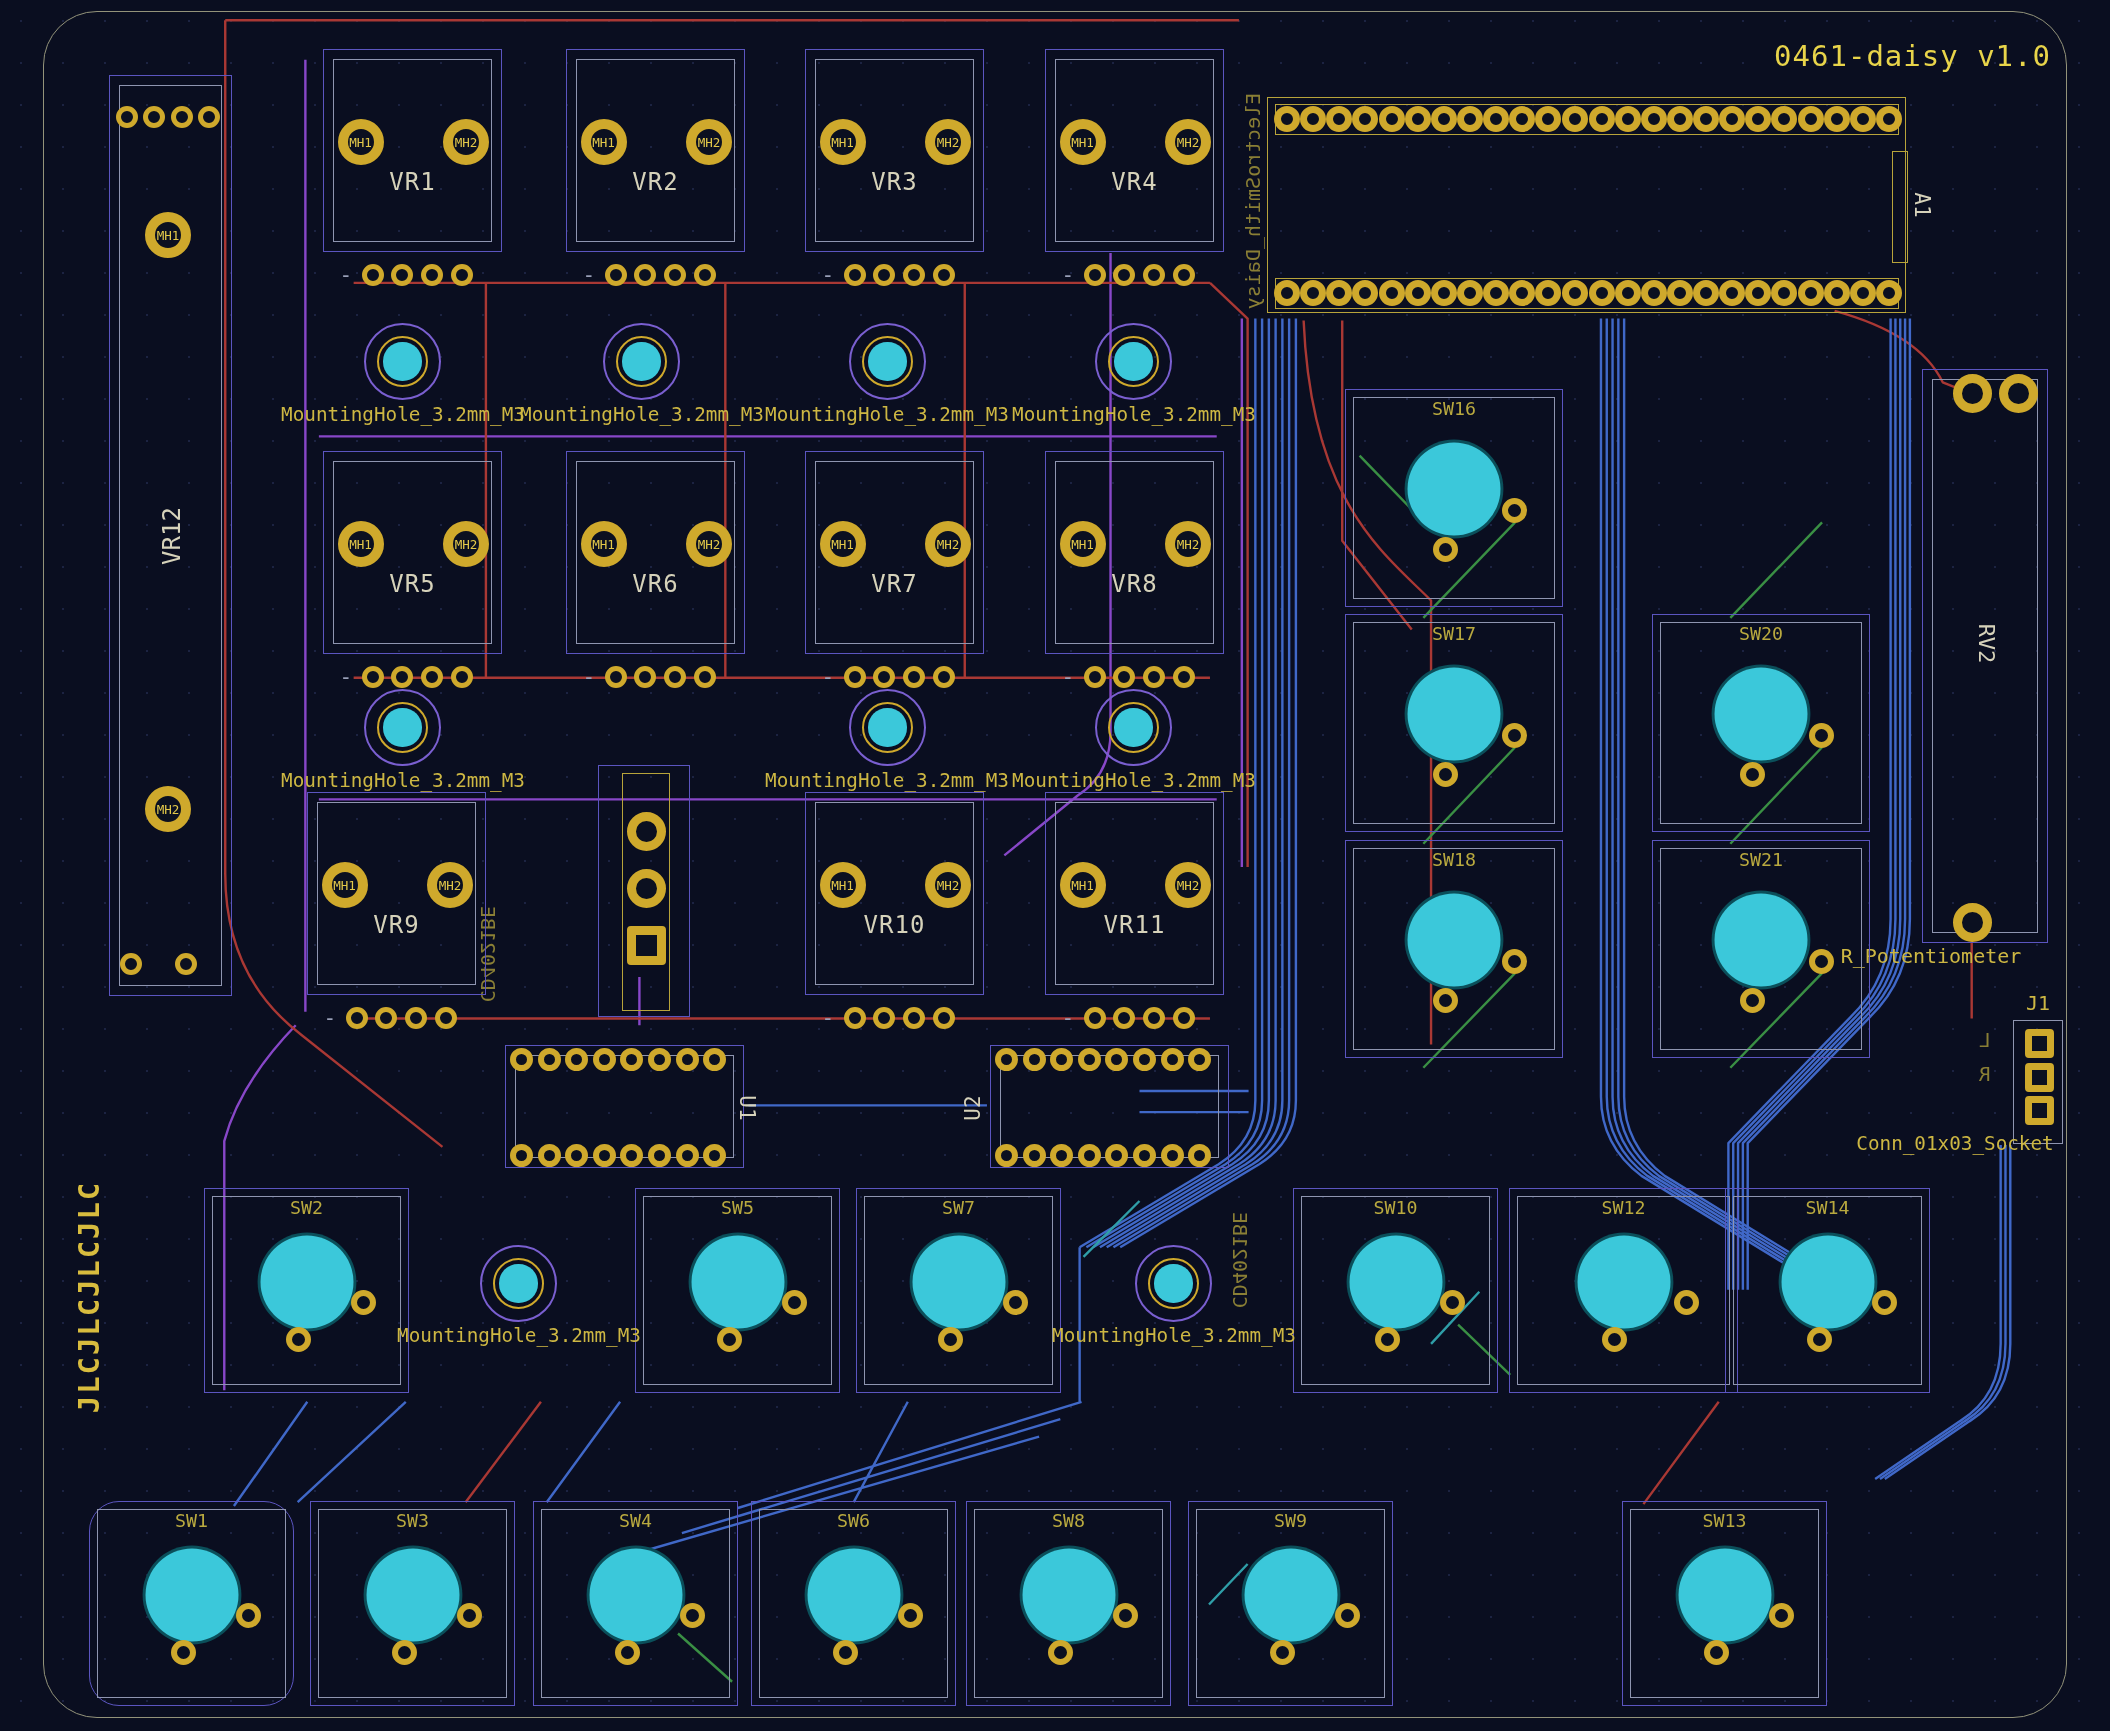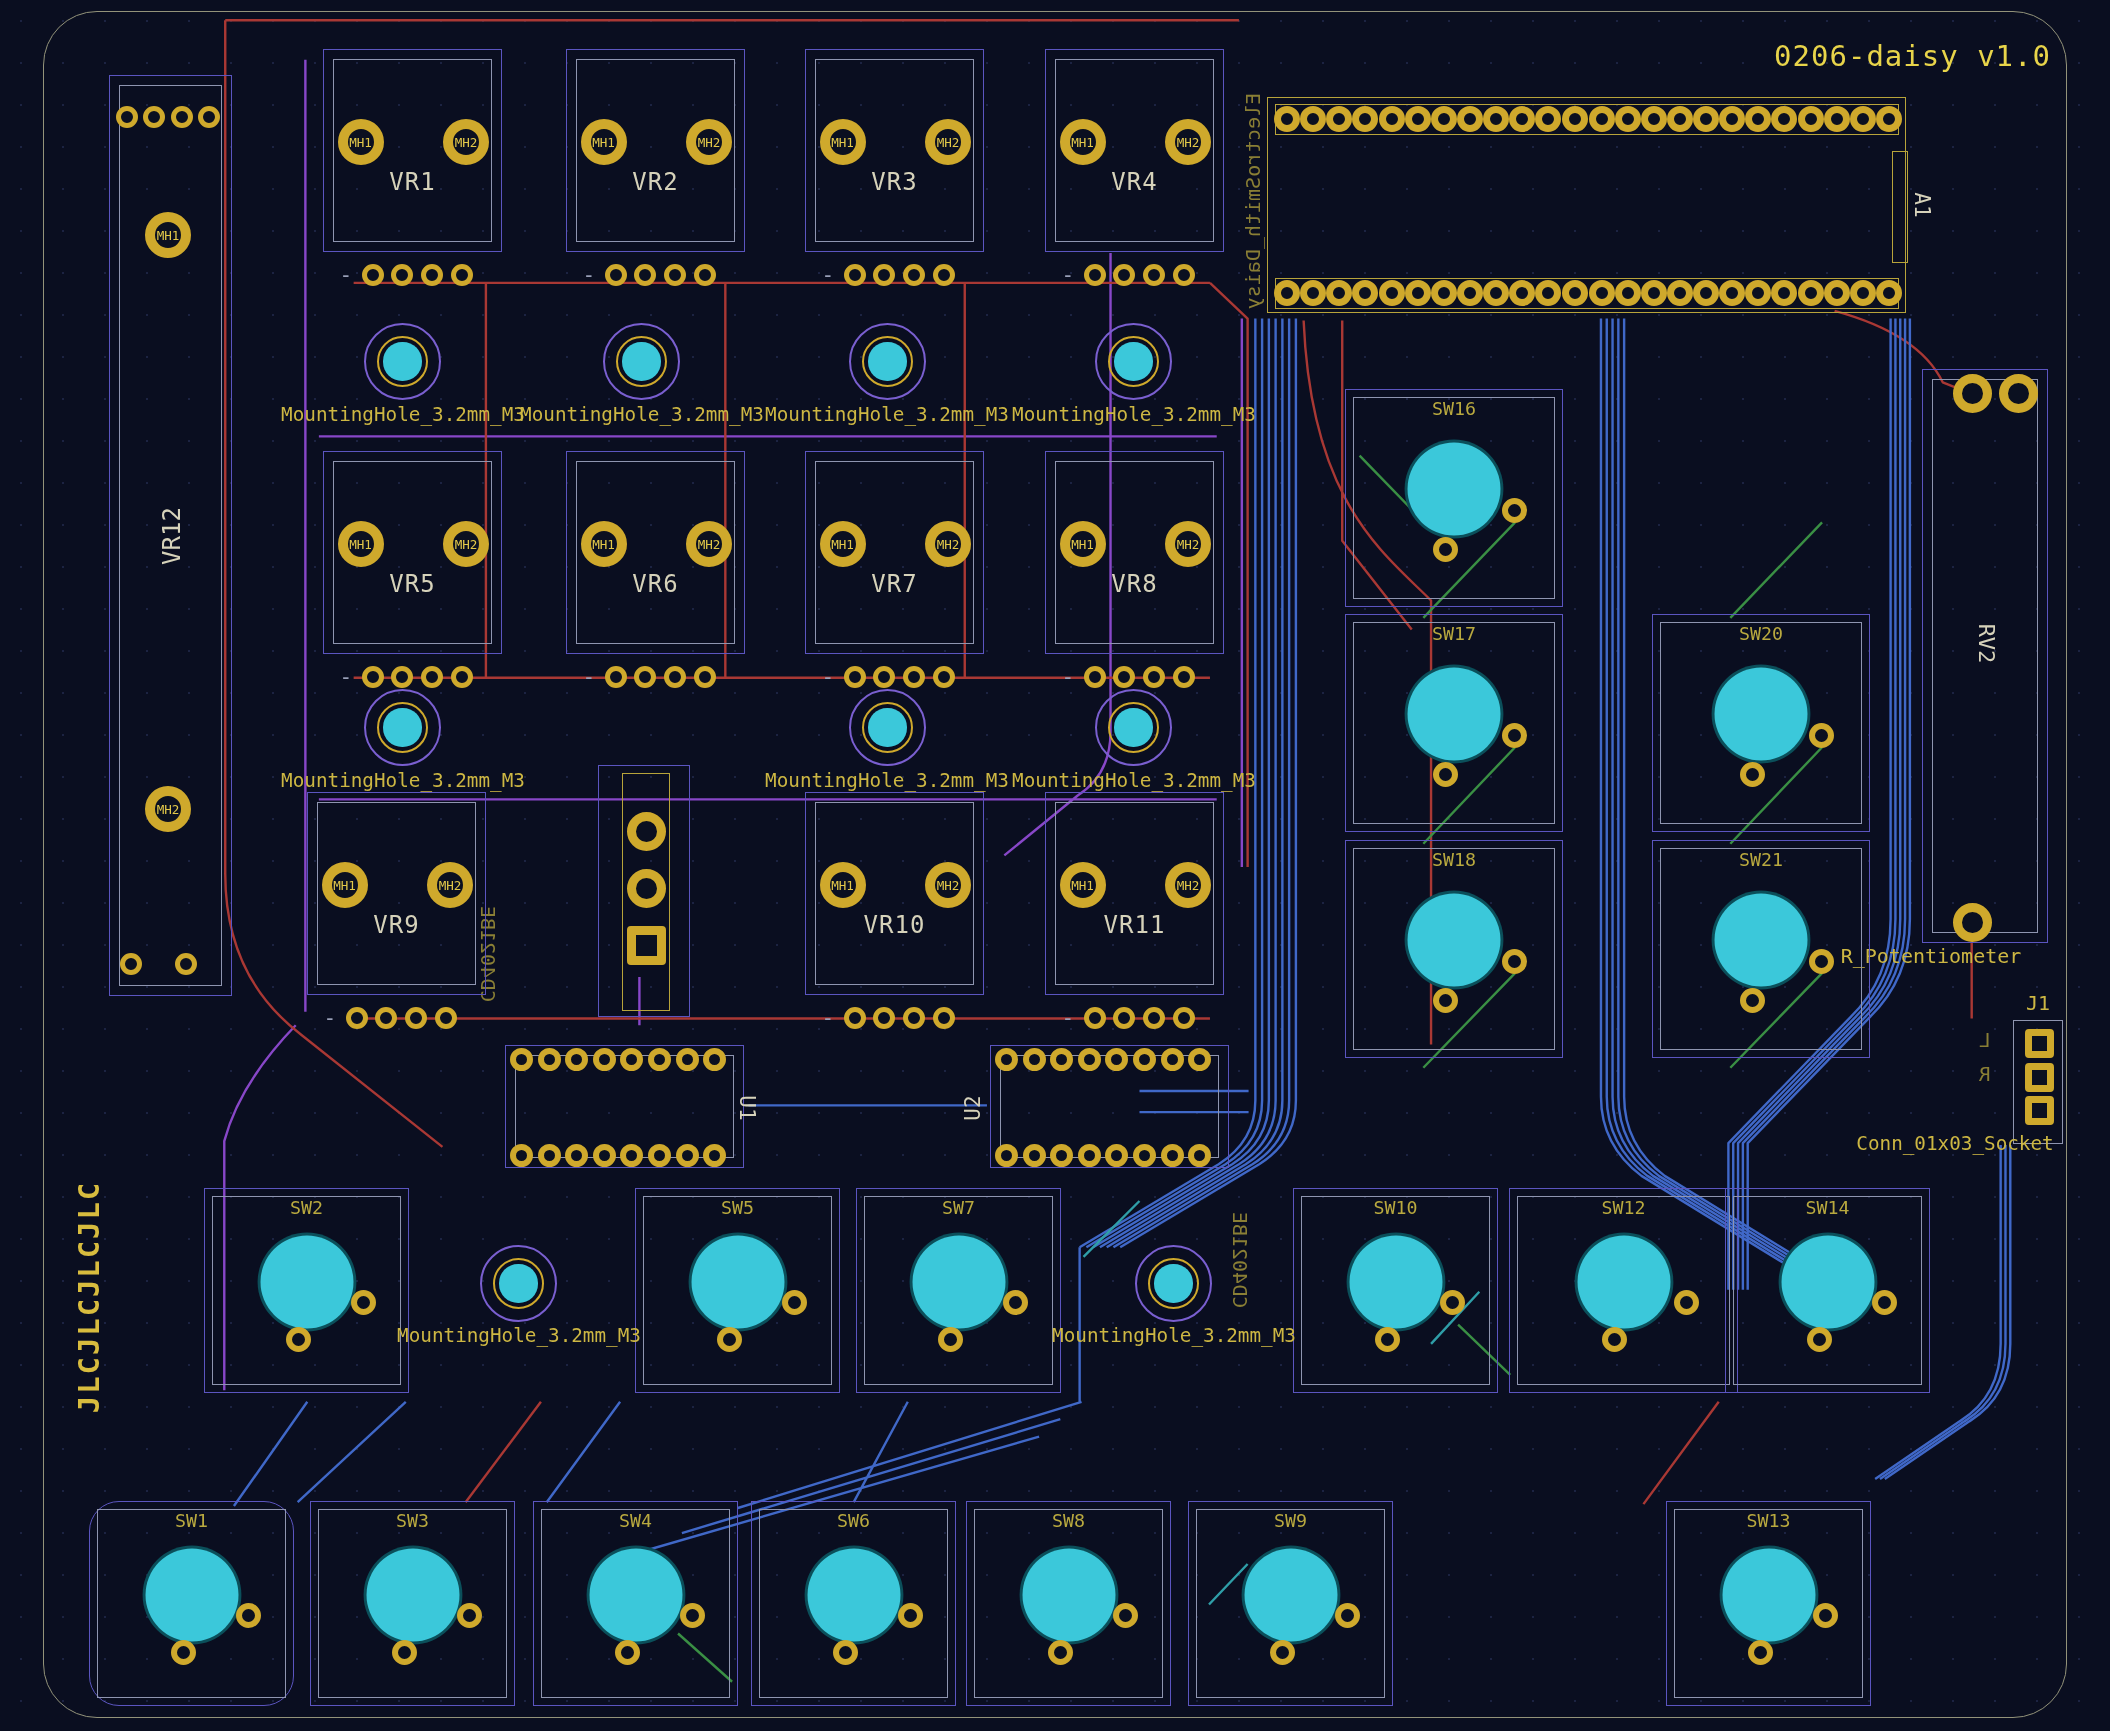--- a/index.html
+++ b/index.html
@@ -141,21 +141,21 @@
     <g stroke="#3a8f44" fill="none" stroke-width="2.5" stroke-linejoin="round">
       <path d="M1569 541 L1474 640 M1569 774 L1474 874 M1569 1008 L1474 1106 M1887 541 L1792 640 M1887 774 L1792 874 M1887 1008 L1792 1106 M1510 1372 L1564 1424 M702 1692 L758 1742 M1408 472 L1474 540"></path>
     </g>
     <g stroke="#2f9ea8" fill="none" stroke-width="2.5" stroke-linejoin="round">
       <path d="M1180 1244 L1122 1302 M1532 1338 L1482 1392 M1292 1620 L1252 1662"></path>
     </g>
   </svg>
 
   <div id="component-layer">
 
-    <div id="pcb-title">0206-daisy v1.0</div>
+    <div id="pcb-title">0461-daisy v1.0</div>
     <div id="jlc-text">JLCJLCJLCJLC</div>
 
     <div id="daisy-header" class="fp" style="border-color:#b8a43a">
       <div id="hdr-row1" class="hdr-row"></div>
       <div id="hdr-row2" class="hdr-row"></div>
     <div class="pad hdrp" style="left: 5.8px; top: 7.7px;"></div>
         <div class="pad hdrp" style="left: 32px; top: 7.7px;"></div>
         <div class="pad hdrp" style="left: 58px; top: 7.7px;"></div>
         <div class="pad hdrp" style="left: 84px; top: 7.7px;"></div>
         <div class="pad hdrp" style="left: 111px; top: 7.7px;"></div>
@@ -592,21 +592,21 @@
         <div class="pad swp p2"></div>
         <div class="sw-ref">SW8</div>
       </div>
       <div class="fp sw" style="left: 1188px; top: 1501px; width: 205px; height: 205px;">
         <div class="fab"></div>
         <div class="sw-stem"></div>
         <div class="pad swp p1"></div>
         <div class="pad swp p2"></div>
         <div class="sw-ref">SW9</div>
       </div>
-      <div class="fp sw" style="left: 1622px; top: 1501px; width: 205px; height: 205px; margin-left: 44px;">
+      <div class="fp sw" style="left: 1622px; top: 1501px; width: 205px; height: 205px;">
         <div class="fab"></div>
         <div class="sw-stem"></div>
         <div class="pad swp p1"></div>
         <div class="pad swp p2"></div>
         <div class="sw-ref">SW13</div>
       </div>
       <div class="mhole" style="left: 364px; top: 323px;">
         <div class="mhole-gold"></div>
         <div class="mhole-cyan"></div>
       </div>

